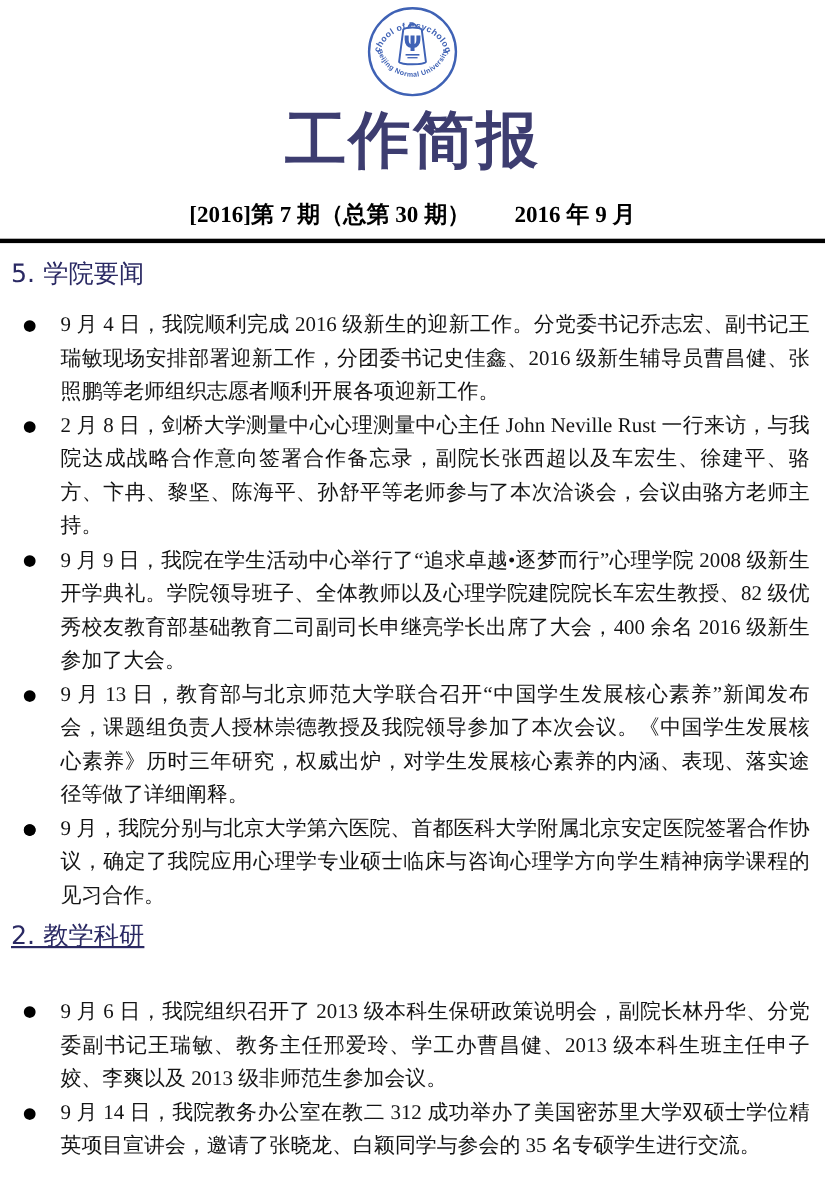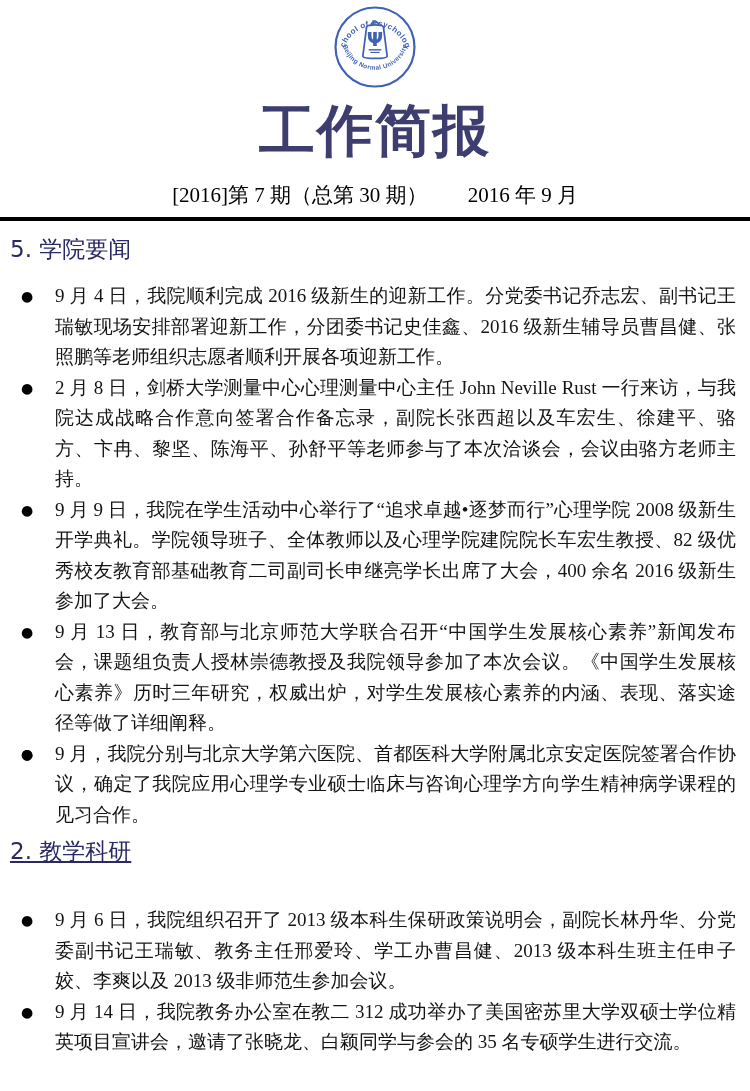--- a/index.html
+++ b/index.html
@@ -27,29 +27,29 @@
   .brand-name-bold {
     font-family: "DejaVu Sans", sans-serif;
     font-weight: 800; font-size: 50px; letter-spacing: 1px;
     color: #1c2d78; margin-left: 4px;
   }
 
   
   .masthead-title {
     margin-top: 4px;
     text-align: center;
-    font-family: Liberation Sans, sans-serif;
+    font-family: Liberation Mono, monospace;
     font-weight: bold;
     font-size: 56px; line-height: 76px; letter-spacing: 2px;
     color: #3d3d70;
   }
   .issue-line {
     margin-top: 14px;
     text-align: center;
-    font-weight: normal; font-size: 21px; line-height: 24px;
+    font-weight: bold; font-size: 21px; line-height: 24px;
     color: #000000;
   }
   .issue-gap { display: inline-block; width: 40px; }
 
   .rule {
     margin-top: 10px;
     width: 100%; height: 4px;
     background: #000000;
   }
 

